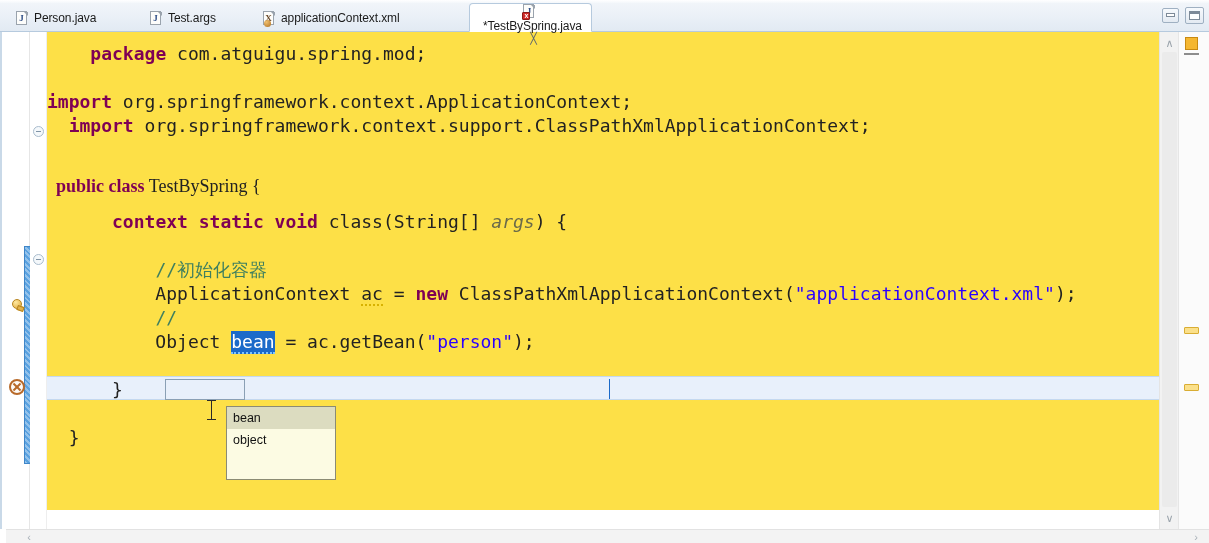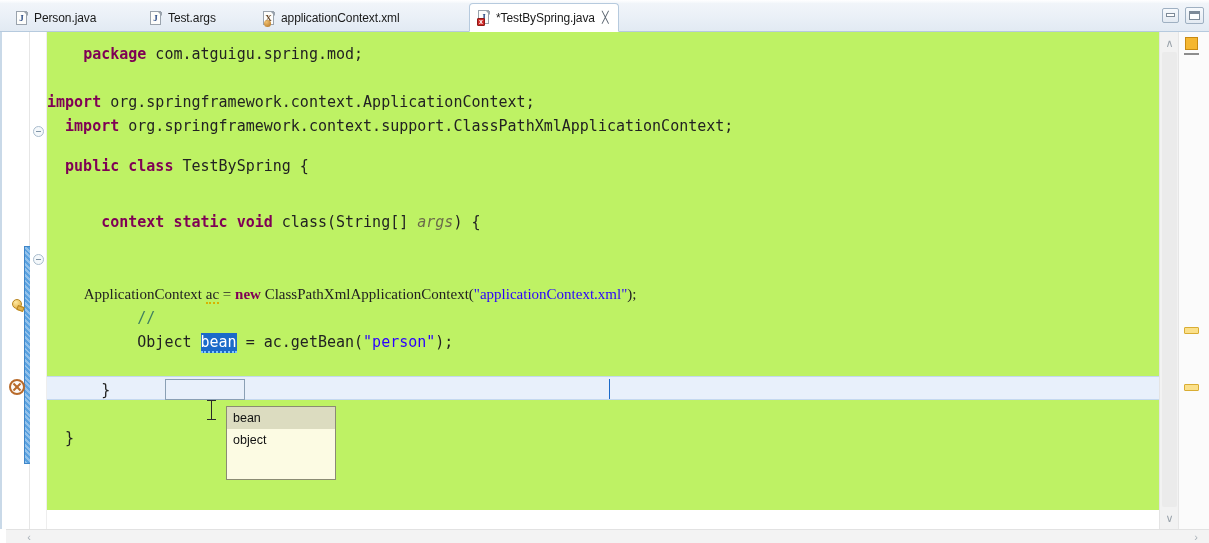--- a/index.html
+++ b/index.html
@@ -291,24 +291,24 @@
     left: 2px; top: 4px;
     width: 5px; height: 1px;
     background: #7f93a6;
   }
 
   
   #code-area {
     position: absolute;
     left: 47px; top: 0;
     width: 1112px; height: 478px;
-    background: #bef264;
+    background: #fde047;
     overflow: hidden;
     font-family: "DejaVu Sans Mono", "Liberation Mono", monospace;
-    font-size: 15px;
+    font-size: 18px;
     line-height: 24px;
     color: #222222;
     white-space: pre;
   }
   .code-line {
     position: absolute;
     left: 0;
     height: 24px;
     line-height: 24px;
     white-space: pre;
@@ -532,21 +532,21 @@
     <div class="tab inactive" style="left:255px;">
       <span class="icon-file xml">
         <span class="page"></span>
           <span class="corner"></span>
           <span class="glyph">X</span>
           <span class="xmlmark"></span>
       </span>
       <span class="tab-label">applicationContext.xml</span>
     </div>
 
-    <div class="tab active" style="left:469px;">
+    <div class="tab active" style="left:469px;flex-direction:column;">
       <span class="icon-file java">
         <span class="page"></span>
           <span class="corner"></span>
           <span class="glyph">J</span>
           <span class="badge-err"></span>
       </span>
       <span class="tab-label">*TestBySpring.java</span>
       <span class="tab-close">╳</span>
     </div>
 
@@ -575,25 +575,26 @@
     </div>
 
     <div id="code-area">
       <div id="current-line-highlight"></div>
 
       <div class="code-line" style="top:10px;"><span class="plain">    </span><span class="kw">package</span><span class="plain"> com.atguigu.spring.mod;</span></div>
       <div class="code-line" style="top:34px;"></div>
       <div class="code-line" style="top:58px;text-align:right;"><span class="kw">import</span><span class="plain"> org.springframework.context.ApplicationContext;</span></div>
       <div class="code-line" style="top:82px;"><span class="plain">  </span><span class="kw">import</span><span class="plain"> org.springframework.context.support.ClassPathXmlApplicationContext;</span></div>
       <div class="code-line" style="top:106px;"></div>
-      <div class="code-line" style="top:122px;"><span class="plain">  </span><span class="kw">public class</span><span class="plain"> TestBySpring {</span></div>
+      <div class="code-line" style="top:142px;font-family:Liberation Serif, serif;"><span class="plain">  </span><span class="kw">public class</span><span class="plain"> TestBySpring {</span></div>
       <div class="code-line" style="top:154px;"></div>
       <div class="code-line" style="top:178px;"><span class="plain">      </span><span class="kw">context static void</span><span class="plain"> class(String[] </span><span class="param">args</span><span class="plain">) {</span></div>
       <div class="code-line" style="top:202px;"></div>
-      <div class="code-line" style="top:250px;font-family:Liberation Serif, serif;"><span class="plain">          ApplicationContext </span><span class="plain warn-underline">ac</span><span class="plain"> = </span><span class="kw">new</span><span class="plain"> ClassPathXmlApplicationContext(</span><span class="str">"applicationContext.xml"</span><span class="plain">);</span></div>
+      <div class="code-line" style="top:226px;"><span class="plain">          </span><span class="cmt">//初始化容器</span></div>
+      <div class="code-line" style="top:250px;"><span class="plain">          ApplicationContext </span><span class="plain warn-underline">ac</span><span class="plain"> = </span><span class="kw">new</span><span class="plain"> ClassPathXmlApplicationContext(</span><span class="str">"applicationContext.xml"</span><span class="plain">);</span></div>
       <div class="code-line" style="top:274px;"><span class="plain">          </span><span class="cmt">//</span></div>
       <div class="code-line" style="top:298px;"><span class="plain">          Object </span><span id="selected-token">bean</span><span class="plain"> = ac.getBean(</span><span class="str">"person"</span><span class="plain">);</span></div>
       <div class="code-line" style="top:322px;"></div>
       <div class="code-line" style="top:346px;"><span class="plain">      }</span></div>
       <div class="code-line" style="top:370px;"></div>
       <div class="code-line" style="top:394px;"><span class="plain">  }</span></div>
 
       <div id="occurrence-box"></div>
       <div id="text-caret"></div>
     </div>

